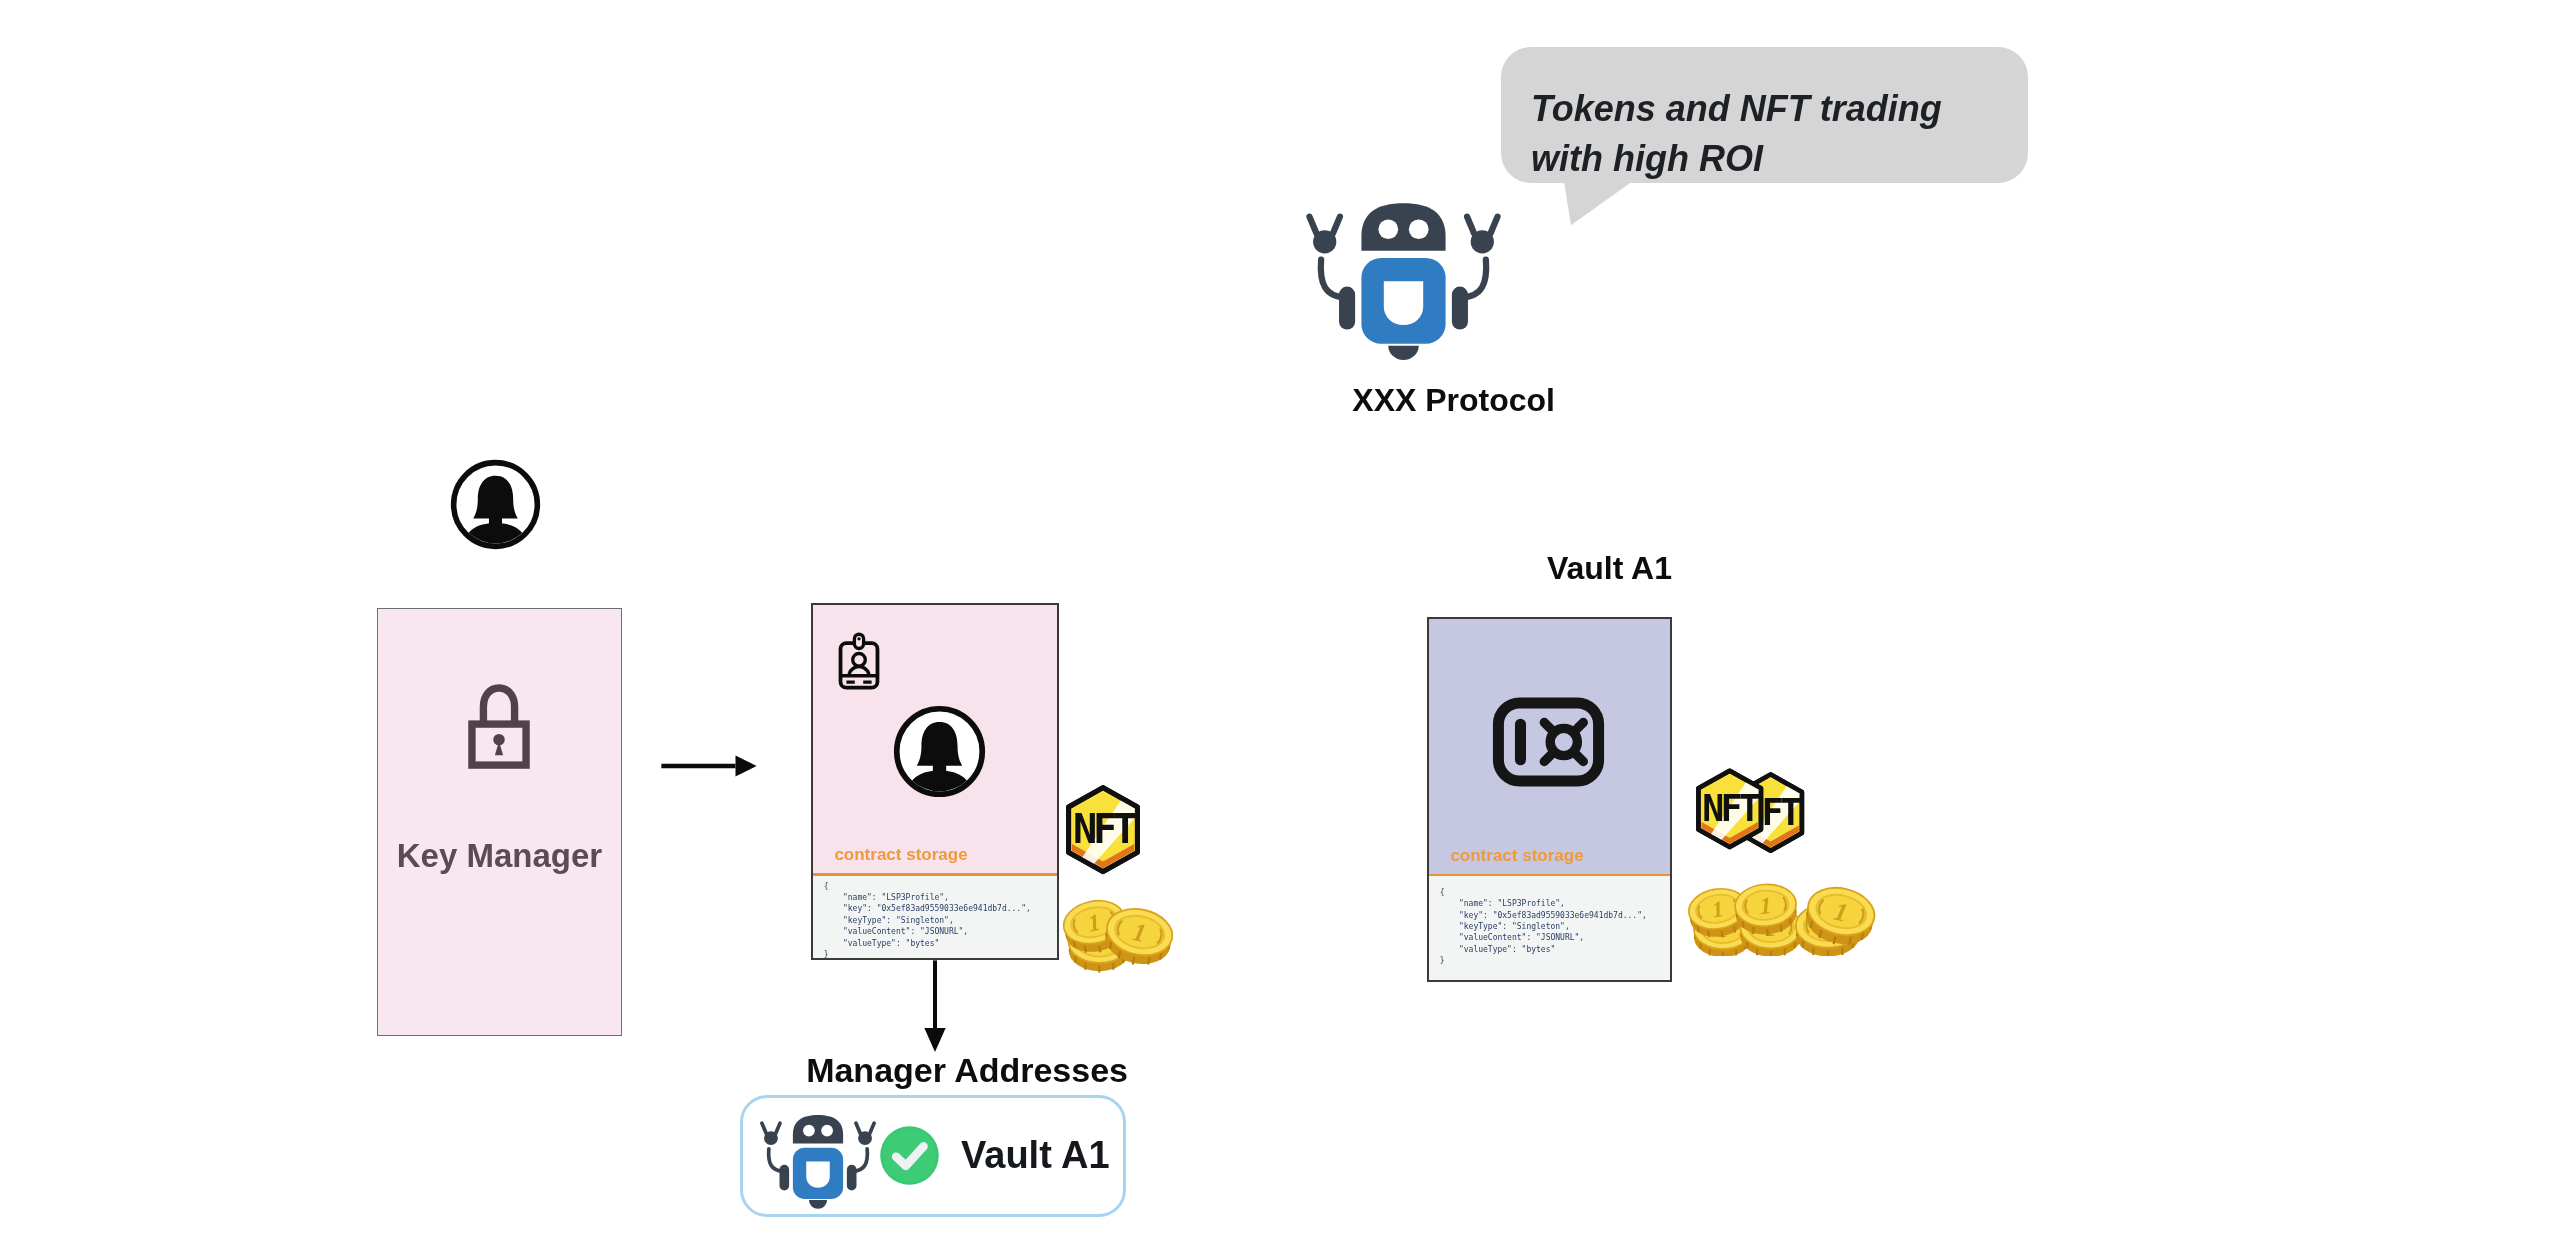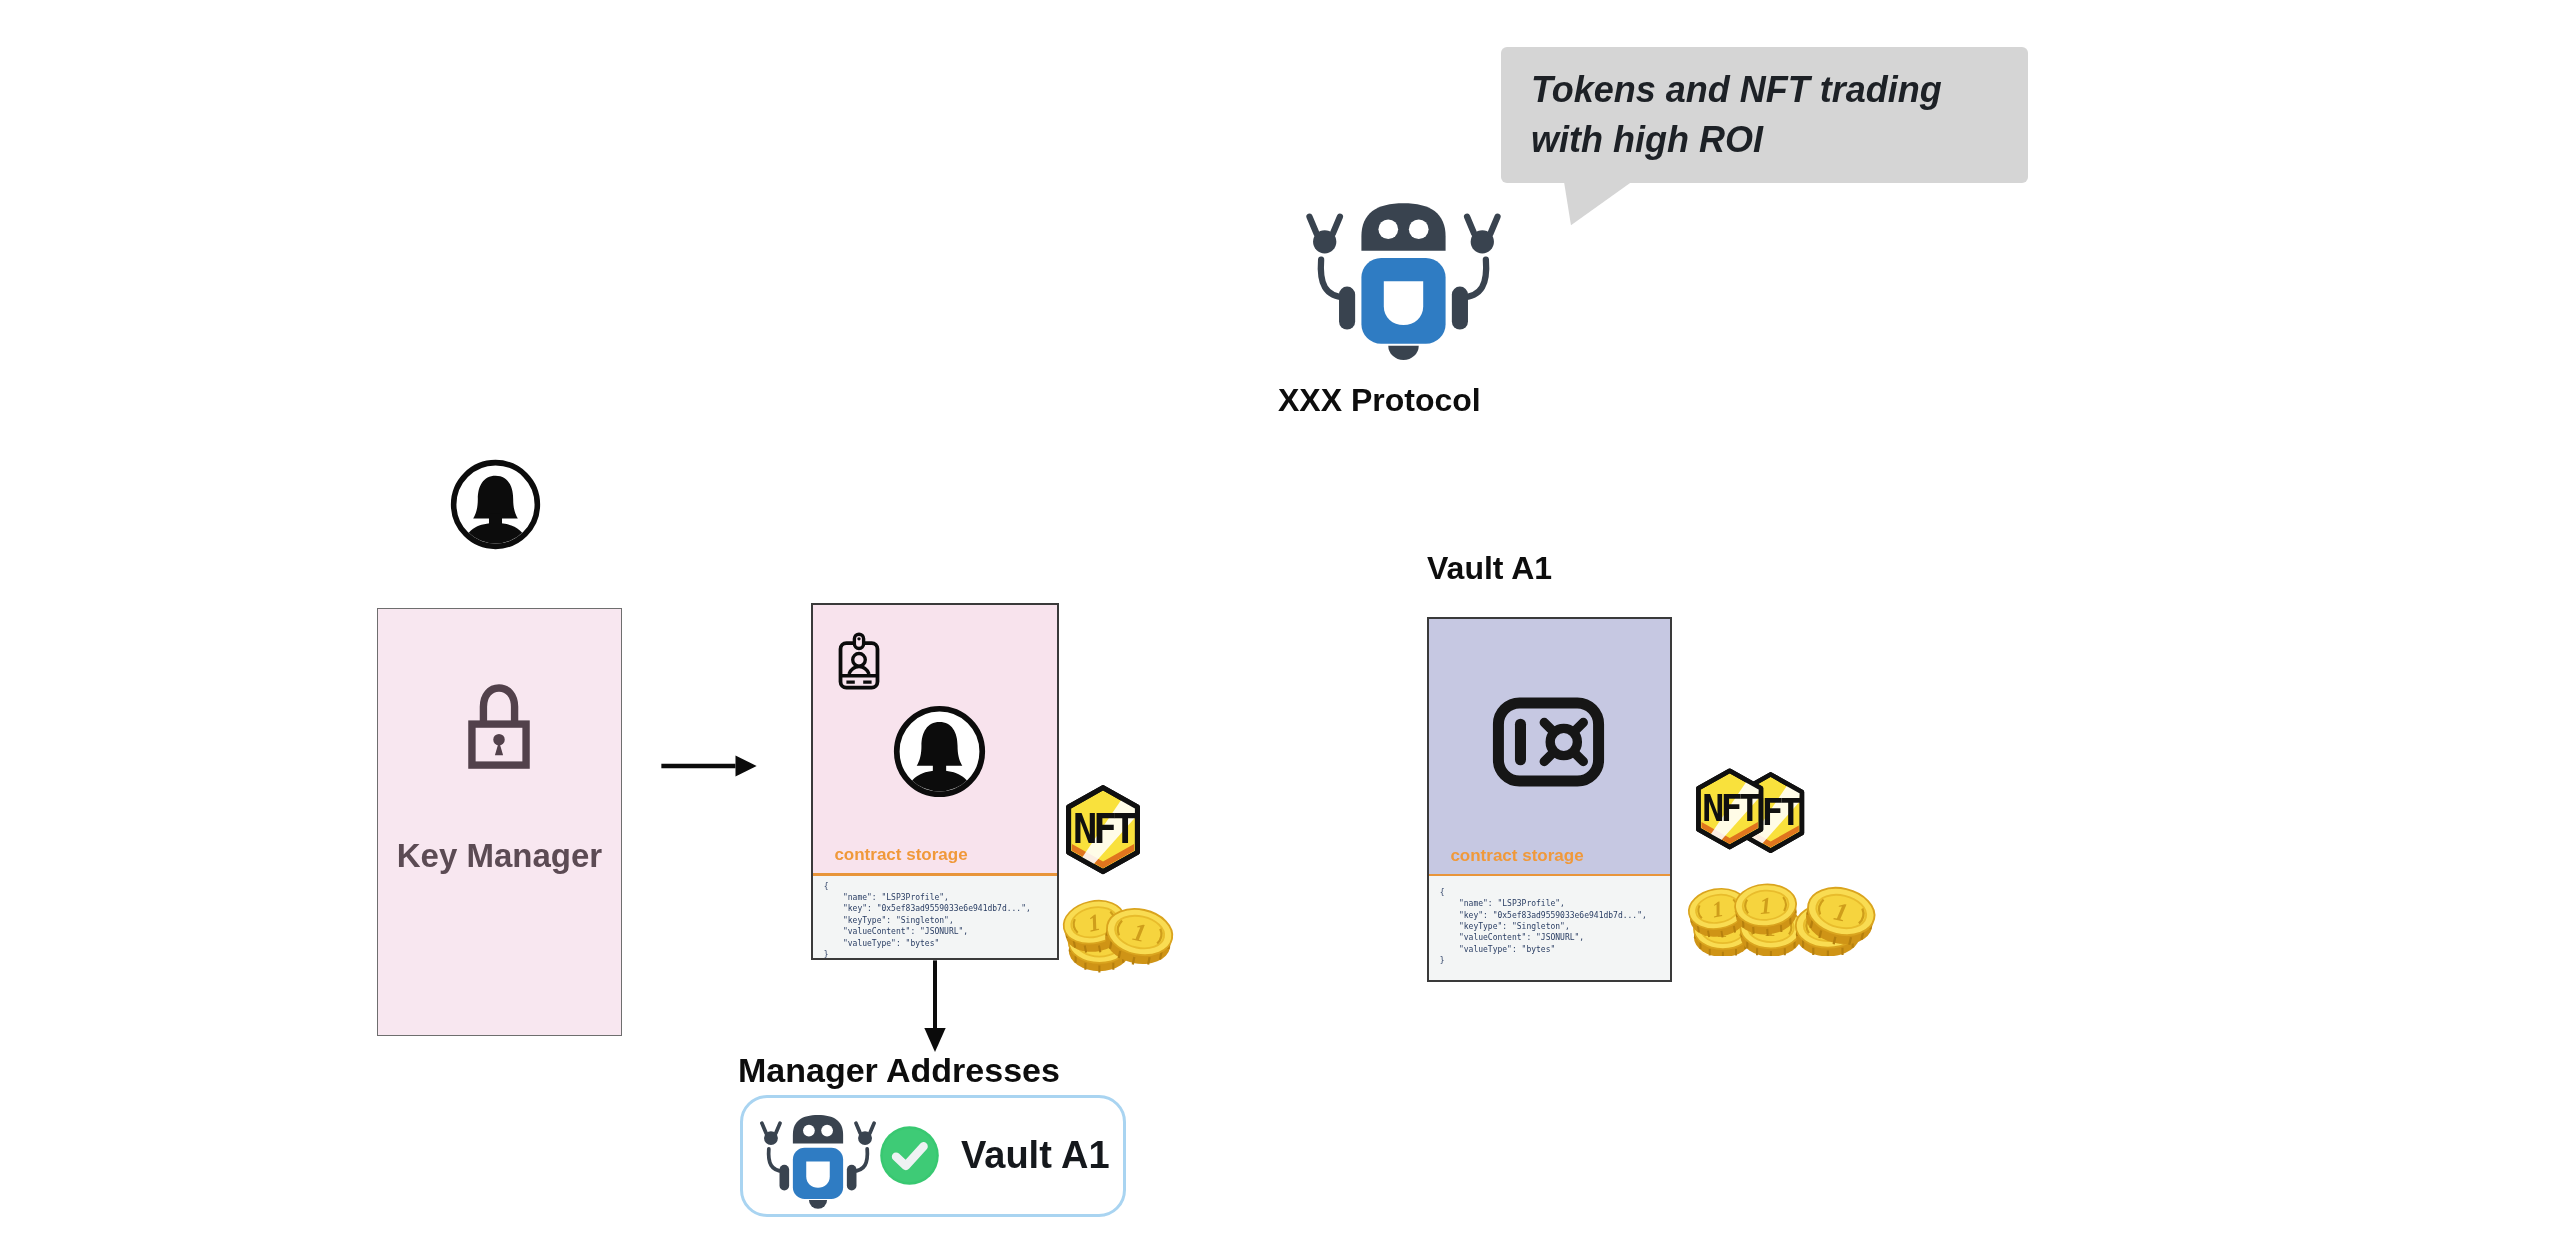--- a/index.html
+++ b/index.html
@@ -4,27 +4,27 @@
 <style>
   html,body{margin:0;padding:0;background:#ffffff;}
   #canvas{
     position:relative;width:2576px;height:1239px;background:#ffffff;overflow:hidden;
     font-family:"Liberation Sans","DejaVu Sans",sans-serif;color:#111;
   }
   .abs{position:absolute;}
 
   
   .bubble{
-    left:1501px;top:47px;width:527px;height:136px;background:#d5d5d5;border-radius:6px;
-    box-sizing:border-box;padding:18px 30px;
+    left:1501px;top:47px;width:527px;height:136px;background:#d5d5d5;border-radius:30px;
+    box-sizing:border-box;padding:37px 30px;
   }
   .bubble-text{font-size:36px;line-height:50px;font-weight:bold;font-style:italic;color:#1d2126;}
 
   
-  .title{font-weight:bold;font-size:32px;color:#0d0d0d;text-align:left;}
+  .title{font-weight:bold;font-size:32px;color:#0d0d0d;text-align:right;}
   .t-protocol{left:1278px;top:382px;width:277px;}
   .t-up{left:810px;top:537px;width:252px;}
   .t-vault{left:1427px;top:550px;width:245px;}
   .t-allowed{left:738px;top:1051px;width:390px;font-size:34px;}
 
   
   .cbox{box-sizing:border-box;border:2.2px solid #3a3a3a;background:#0c4a6e;}
   .km-box{left:377px;top:608px;width:245px;height:428px;background:#f8e7f0;border:1.8px solid #6e6e6e;}
   .up-box{left:811px;top:603px;width:248px;height:357px;}
   .vault-box{left:1427px;top:617px;width:245px;height:365px;}

